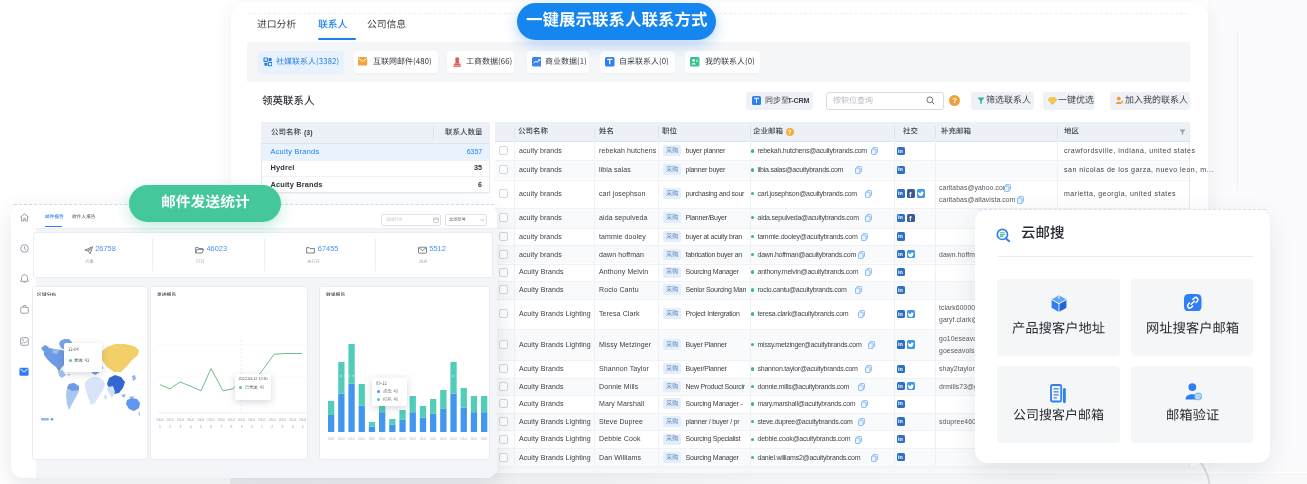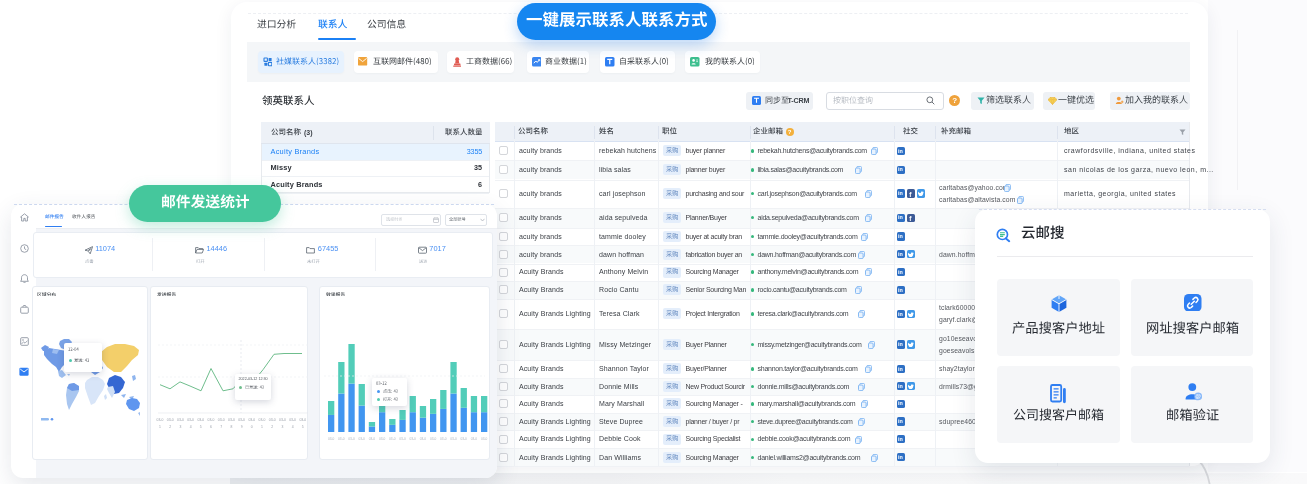--- a/index.html
+++ b/index.html
@@ -445,23 +445,23 @@
           <use href="#g4" x="0"></use>
           <use href="#g5" x="1000"></use>
           <use href="#g6" x="2000"></use>
           <use href="#g68" x="3000"></use>
           <use href="#g69" x="4000"></use>
         </g>
       </svg>
     </div>
 <div style="position:absolute;left:261.80px;top:143.50px;width:227.40px;height:16.50px;background:#e8f3fe"></div>
 <div style="position:absolute;left:270.50px;top:147.93px;font-family:'Liberation Sans',sans-serif;font-size:7.40px;font-weight:400;color:#1b80f5;letter-spacing:0.25px;line-height:8.1px;white-space:nowrap;">Acuity Brands</div>
-<div style="position:absolute;right:825.00px;top:148.04px;font-family:'Liberation Sans',sans-serif;font-size:7.20px;font-weight:400;color:#1b80f5;letter-spacing:-0.20px;line-height:7.9px;white-space:nowrap;">3355</div>
+<div style="position:absolute;right:825.00px;top:148.04px;font-family:'Liberation Sans',sans-serif;font-size:7.20px;font-weight:400;color:#1b80f5;letter-spacing:-0.20px;line-height:7.9px;white-space:nowrap;">6357</div>
 <div style="position:absolute;left:261.80px;top:160.00px;width:227.40px;height:0.00px;border-top:1px solid #eef1f5"></div>
-<div style="position:absolute;left:270.50px;top:164.23px;font-family:'Liberation Sans',sans-serif;font-size:7.40px;font-weight:700;color:#2e3238;letter-spacing:0.15px;line-height:8.1px;white-space:nowrap;">Missy</div>
+<div style="position:absolute;left:270.50px;top:164.23px;font-family:'Liberation Sans',sans-serif;font-size:7.40px;font-weight:700;color:#2e3238;letter-spacing:0.15px;line-height:8.1px;white-space:nowrap;">Hydrel</div>
 <div style="position:absolute;right:825.00px;top:164.34px;font-family:'Liberation Sans',sans-serif;font-size:7.20px;font-weight:700;color:#2e3238;letter-spacing:0.00px;line-height:7.9px;white-space:nowrap;">35</div>
 <div style="position:absolute;left:261.80px;top:176.40px;width:227.40px;height:0.00px;border-top:1px solid #eef1f5"></div>
 <div style="position:absolute;left:270.50px;top:180.73px;font-family:'Liberation Sans',sans-serif;font-size:7.40px;font-weight:700;color:#2e3238;letter-spacing:0.15px;line-height:8.1px;white-space:nowrap;">Acuity Brands</div>
 <div style="position:absolute;right:825.00px;top:180.84px;font-family:'Liberation Sans',sans-serif;font-size:7.20px;font-weight:700;color:#2e3238;letter-spacing:0.00px;line-height:7.9px;white-space:nowrap;">6</div>
 <div style="position:absolute;left:261.80px;top:192.80px;width:227.40px;height:0.00px;border-top:1px solid #eef1f5"></div>
 <div style="position:absolute;left:495.00px;top:121.50px;width:694.00px;height:20.30px;background:#edf1f7;border-bottom:1px solid #d8e2f2;box-sizing:border-box"></div>
 <div style="position:absolute;left:495.00px;top:160.20px;width:694.00px;height:19.30px;background:#f8fafb"></div>
 <div style="position:absolute;left:495.00px;top:207.50px;width:694.00px;height:20.40px;background:#f8fafb"></div>
 <div style="position:absolute;left:495.00px;top:245.20px;width:694.00px;height:18.30px;background:#f8fafb"></div>
 <div style="position:absolute;left:495.00px;top:280.80px;width:694.00px;height:18.30px;background:#f8fafb"></div>
@@ -1058,34 +1058,34 @@
 <svg style="position:absolute;left:479.50px;top:217.50px;" width="5.00" height="4.00" viewBox="0 0 5 4">
       <path d="M.5.8 L2.5 3 L4.5.8" stroke="#b0b5bc" stroke-width=".8" fill="none"></path>
     </svg>
 <div style="position:absolute;left:32.50px;top:231.50px;width:460.00px;height:46.50px;background:#fff;border:1px solid #e9edf3;border-radius:3px;box-sizing:border-box"></div>
 <div style="position:absolute;left:152.00px;top:238.00px;width:1.00px;height:33.00px;background:#eef0f4"></div>
 <div style="position:absolute;left:263.50px;top:238.00px;width:1.00px;height:33.00px;background:#eef0f4"></div>
 <div style="position:absolute;left:375.00px;top:238.00px;width:1.00px;height:33.00px;background:#eef0f4"></div>
 <svg style="position:absolute;left:84.00px;top:245.50px;" width="9.00" height="8.50" viewBox="0 0 9 8.5">
       <path d="M1 4.2 L8.6.6 L6.2 7.8 L4.4 5.4 L6.8 2.6 L3.6 4.8 z" fill="none" stroke="#5b6470" stroke-width=".8"></path>
     </svg>
-<div style="position:absolute;left:95.20px;top:245.43px;font-family:'Liberation Sans',sans-serif;font-size:7.40px;font-weight:400;color:#4a90f3;letter-spacing:0.00px;line-height:8.1px;white-space:nowrap;">11074</div>
+<div style="position:absolute;left:95.20px;top:245.43px;font-family:'Liberation Sans',sans-serif;font-size:7.40px;font-weight:400;color:#4a90f3;letter-spacing:0.00px;line-height:8.1px;white-space:nowrap;">26758</div>
 <div style="position:absolute;left:85.00px;top:259.33px;width:8.60px;height:4.30px">
       <svg class="t" style="width:8.60px;height:4.30px;" viewBox="0 -880 2000 1000" preserveAspectRatio="xMinYMin meet">
         <g fill="#9aa2ad" transform="scale(1,-1)">
           <use href="#g97" x="0"></use>
           <use href="#g98" x="1000"></use>
         </g>
       </svg>
     </div>
 <svg style="position:absolute;left:194.70px;top:245.50px;" width="9.00" height="8.50" viewBox="0 0 9 8.5">
       <path d="M.6 1.6 h2.6 l.8 1 h3.8 v1" fill="none" stroke="#5b6470" stroke-width=".8"></path>
       <path d="M.6 7 L.6 1.6 M.6 7 L2 3.4 h6.6 L7.2 7 z" fill="none" stroke="#5b6470" stroke-width=".8"></path>
     </svg>
-<div style="position:absolute;left:206.50px;top:245.43px;font-family:'Liberation Sans',sans-serif;font-size:7.40px;font-weight:400;color:#4a90f3;letter-spacing:0.00px;line-height:8.1px;white-space:nowrap;">14446</div>
+<div style="position:absolute;left:206.50px;top:245.43px;font-family:'Liberation Sans',sans-serif;font-size:7.40px;font-weight:400;color:#4a90f3;letter-spacing:0.00px;line-height:8.1px;white-space:nowrap;">46023</div>
 <div style="position:absolute;left:196.00px;top:259.33px;width:8.60px;height:4.30px">
       <svg class="t" style="width:8.60px;height:4.30px;" viewBox="0 -880 2000 1000" preserveAspectRatio="xMinYMin meet">
         <g fill="#9aa2ad" transform="scale(1,-1)">
           <use href="#g99" x="0"></use>
           <use href="#g100" x="1000"></use>
         </g>
       </svg>
     </div>
 <svg style="position:absolute;left:306.00px;top:245.50px;" width="9.00" height="8.50" viewBox="0 0 9 8.5">
       <path d="M.6 7 V1.6 h2.6 l.8 1 h4.4 V7 z" fill="none" stroke="#5b6470" stroke-width=".8"></path>
@@ -1097,21 +1097,21 @@
           <use href="#g101" x="0"></use>
           <use href="#g99" x="1000"></use>
           <use href="#g100" x="2000"></use>
         </g>
       </svg>
     </div>
 <svg style="position:absolute;left:417.50px;top:245.50px;" width="9.00" height="8.50" viewBox="0 0 9 8.5">
       <rect x=".5" y="1.2" width="8" height="6" rx=".8" fill="none" stroke="#5b6470" stroke-width=".8"></rect>
       <path d="M.9 1.8 L4.5 4.6 L8.1 1.8" fill="none" stroke="#5b6470" stroke-width=".8"></path>
     </svg>
-<div style="position:absolute;left:429.30px;top:245.43px;font-family:'Liberation Sans',sans-serif;font-size:7.40px;font-weight:400;color:#4a90f3;letter-spacing:0.00px;line-height:8.1px;white-space:nowrap;">7017</div>
+<div style="position:absolute;left:429.30px;top:245.43px;font-family:'Liberation Sans',sans-serif;font-size:7.40px;font-weight:400;color:#4a90f3;letter-spacing:0.00px;line-height:8.1px;white-space:nowrap;">5512</div>
 <div style="position:absolute;left:418.50px;top:259.33px;width:8.60px;height:4.30px">
       <svg class="t" style="width:8.60px;height:4.30px;" viewBox="0 -880 2000 1000" preserveAspectRatio="xMinYMin meet">
         <g fill="#9aa2ad" transform="scale(1,-1)">
           <use href="#g102" x="0"></use>
           <use href="#g103" x="1000"></use>
         </g>
       </svg>
     </div>
 <div style="position:absolute;left:32.00px;top:286.00px;width:116.00px;height:173.50px;background:#fff;border:1px solid #e8ecf2;border-radius:3px;box-sizing:border-box"></div>
 <div style="position:absolute;left:150.00px;top:286.00px;width:158.00px;height:173.50px;background:#fff;border:1px solid #e8ecf2;border-radius:3px;box-sizing:border-box"></div>

